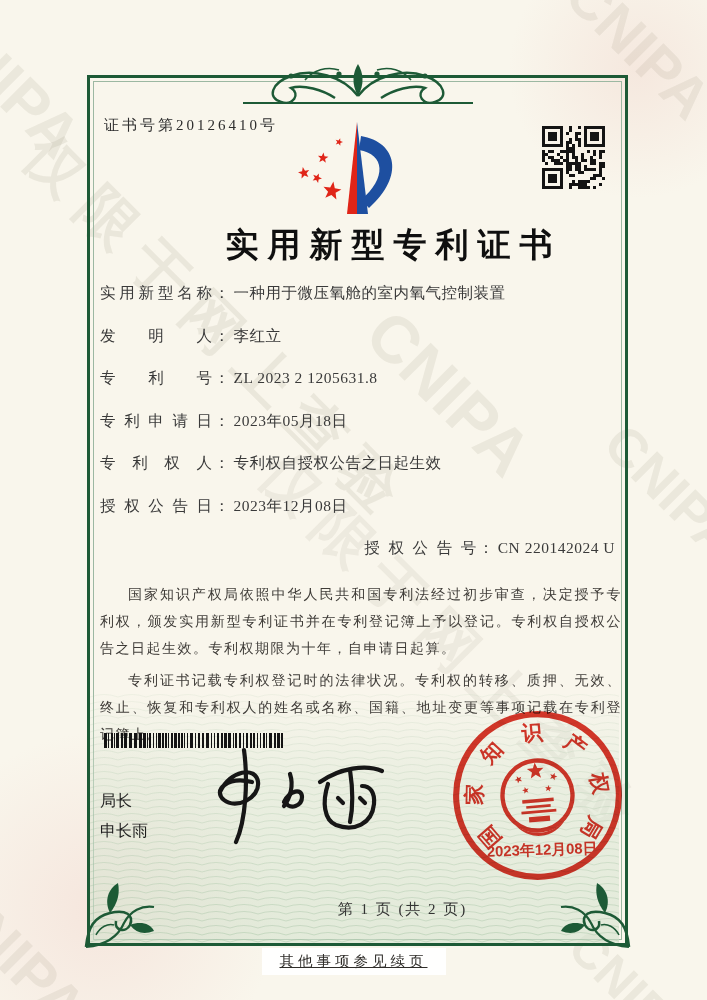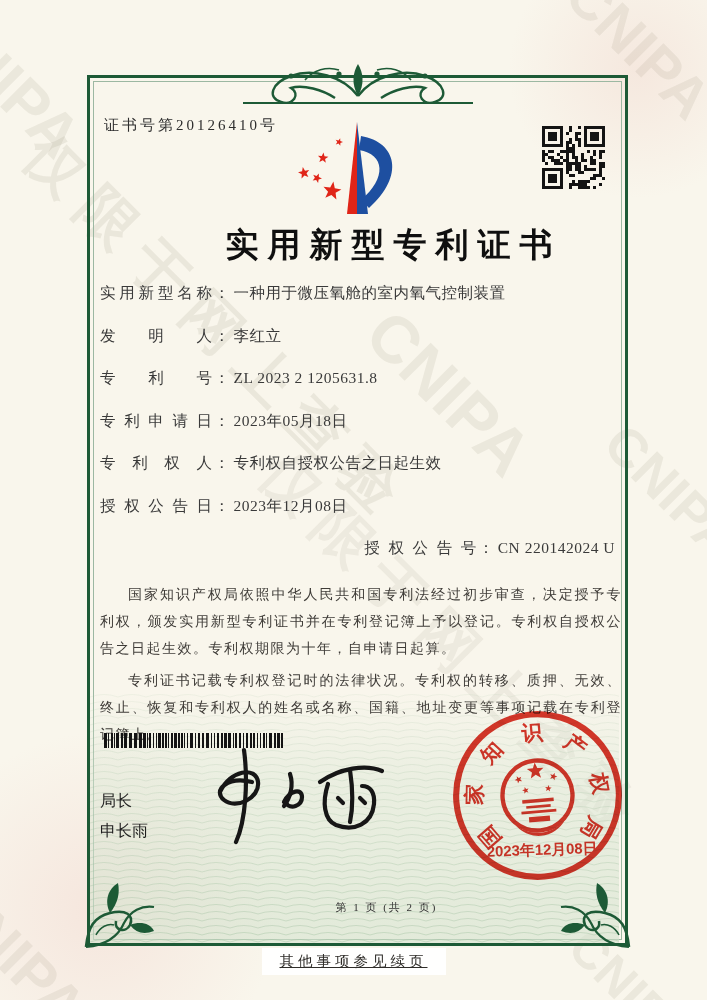--- a/index.html
+++ b/index.html
@@ -45,22 +45,22 @@
   .fgroup2{white-space:nowrap;margin-top:42px;}
   .paras{position:absolute;left:10px;top:503px;width:522px;font-size:14px;
          line-height:27px;color:#3f3c38;letter-spacing:1.5px;text-align:justify;}
   .paras p{margin:0 0 5px 0;text-indent:2em;}
   .barcode{position:absolute;left:14px;top:655px;}
   .officer{position:absolute;left:10px;top:708px;font-family:"Liberation Sans","DejaVu Sans",sans-serif;
            font-size:16px;color:#1e1e1e;line-height:30px;}
   .signature{position:absolute;left:100px;top:662px;}
   .seal{position:absolute;left:360px;top:630px;transform:rotate(-5deg);opacity:.93;
         mix-blend-mode:multiply;}
-  .pageno{position:absolute;left:0;top:822px;width:593px;text-align:center;
-          font-size:11px;color:#333;letter-spacing:2px;}
+  .pageno{position:absolute;left:16px;top:822px;width:593px;text-align:center;
+          font-size:15px;color:#333;letter-spacing:2px;}
   .contnote{position:absolute;left:50%;top:948px;transform:translateX(-50%);
             background:rgba(255,255,255,.92);padding:4px 18px;font-size:14.5px;
             letter-spacing:4px;color:#2f2d29;text-decoration:underline;}
 </style>
 </head>
 <body>
 
 <div class="page">
 
   <div class="tint tr"></div>

